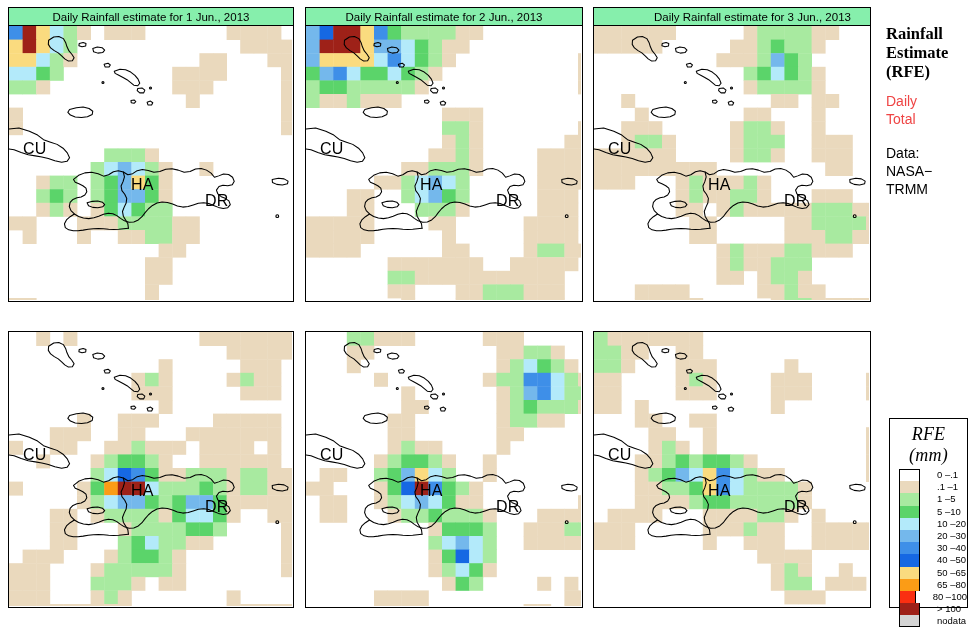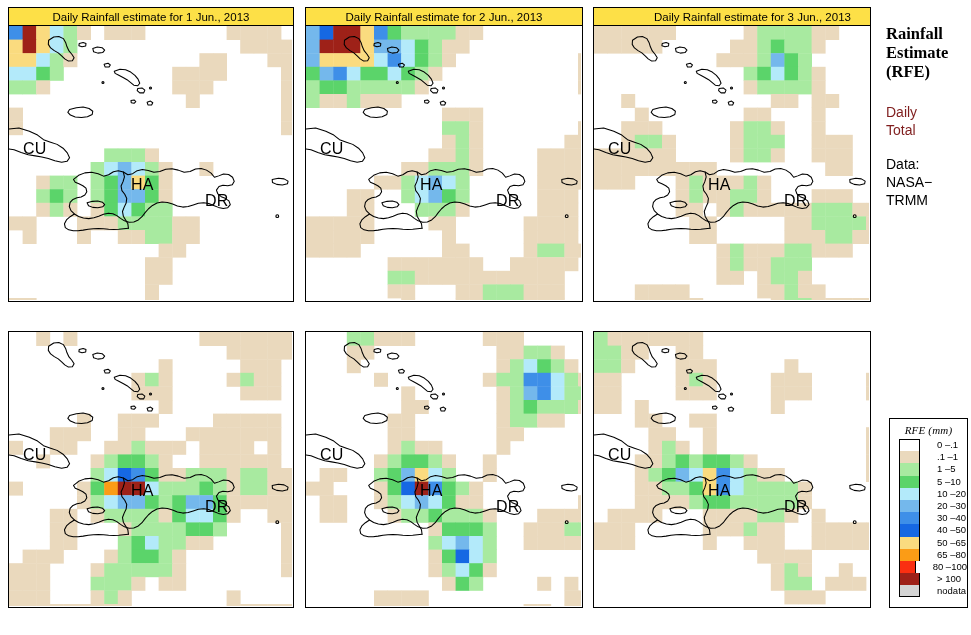--- a/index.html
+++ b/index.html
@@ -8,21 +8,21 @@
        -webkit-font-smoothing:none;}
 
   .figure{position:absolute;left:0;top:0;width:971px;height:635px;}
 
   
   .panel{position:absolute;}
   .panel-title{
     position:absolute;left:0;top:0;
     box-sizing:border-box;
     border:1.4px solid #000;
-    background:#fde047;
+    background:#86efac;
     text-align:center;
     font-size:11.5px;
     color:#000;
     line-height:18px;
     height:19px;
     white-space:nowrap;
     overflow:hidden;
   }
   .panel-map{
     position:absolute;left:0;
@@ -47,41 +47,41 @@
   .side-title{
     font-family:"Liberation Serif", serif;
     font-weight:bold;
     font-size:16.5px;
     line-height:19px;
     color:#000;
   }
   .side-sub{
     font-size:14px;
     line-height:18px;
-    color:#7f1d1d;
-    margin-top:22px;
+    color:#ef4444;
+    margin-top:11px;
   }
   .side-data{
     font-size:14px;
     line-height:18px;
     color:#000;
     margin-top:16px;
   }
 
   
   .legend{
     position:absolute;left:889px;top:418px;width:79px;height:190px;
     box-sizing:border-box;
     border:1.4px solid #000;
     background:#fff;
   }
   .legend-title{
     font-family:"Liberation Serif", serif;
     font-style:italic;
-    font-size:11px;
+    font-size:18px;
     text-align:center;
     color:#000;
     margin:5px 0 3px 0;
     letter-spacing:0.2px;
   }
   .legend-rows{margin:0 0 0 9px;}
   .legend-row{height:12.2px;display:flex;align-items:center;}
   .legend-sw{
     width:21px;height:12.2px;box-sizing:border-box;
     border-left:1px solid #000;border-right:1px solid #000;

